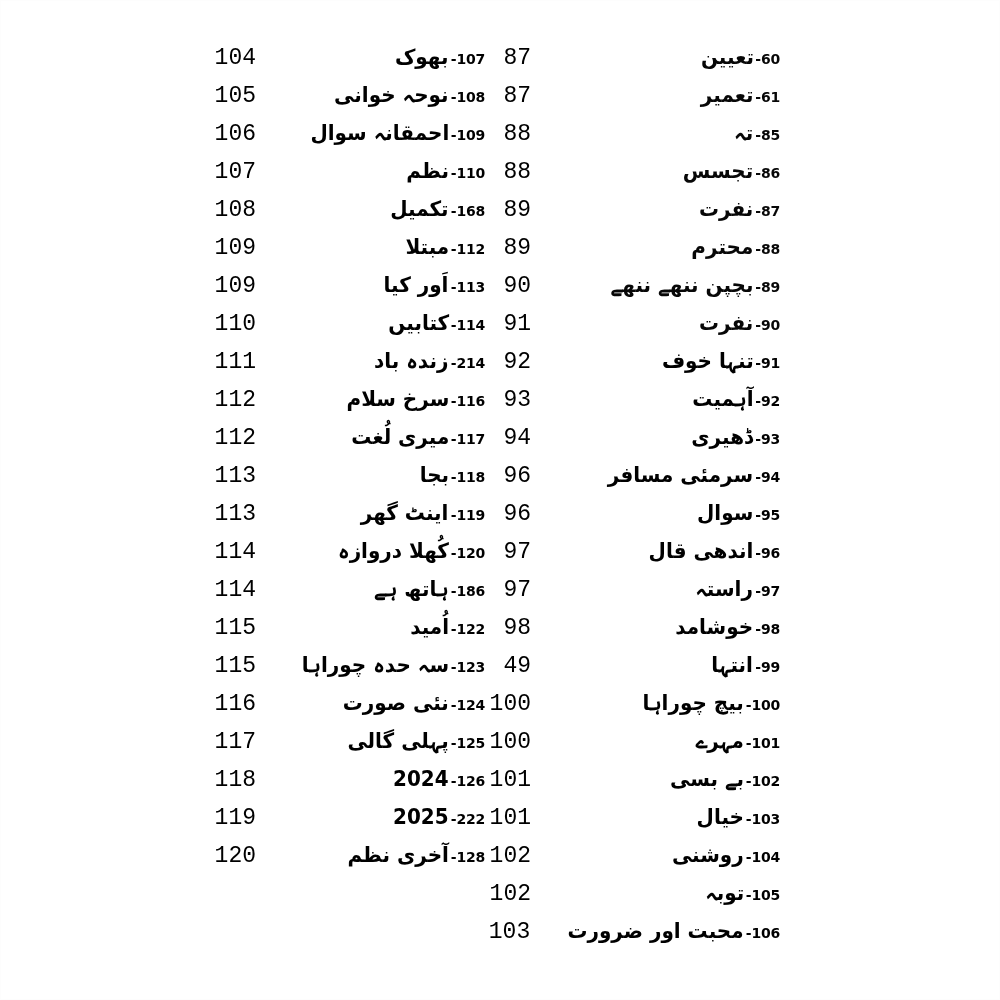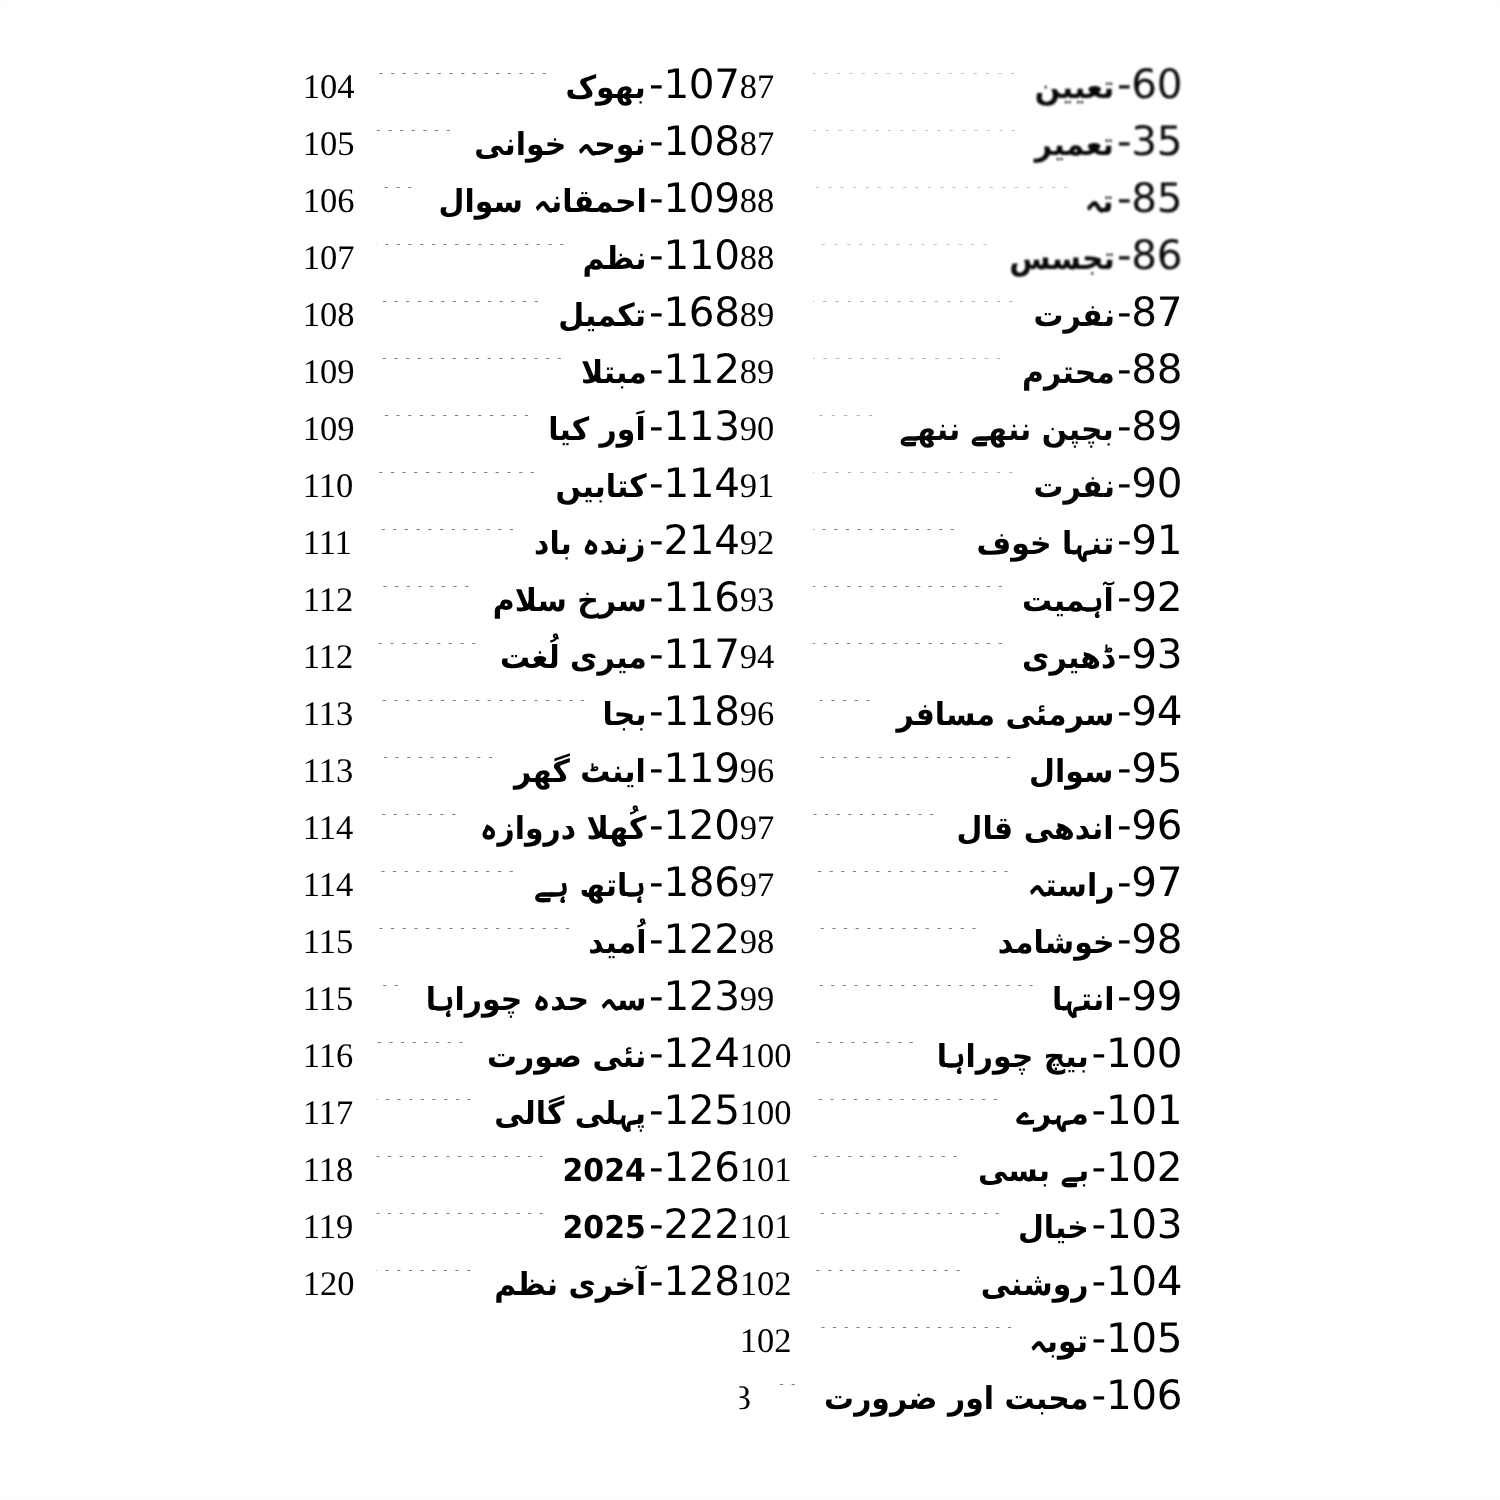--- a/index.html
+++ b/index.html
@@ -52,22 +52,22 @@
     display: flex;
     flex-direction: row;     
     align-items: baseline;
     height: 38px;
     line-height: 38px;
     white-space: nowrap;
     overflow: hidden;
   }
 
   .entry-head {
-    font-weight: 400;
-    font-size: 27px;
+    font-weight: 700;
+    font-size: 14px;
     letter-spacing: -0.2px;
     flex: 0 0 auto;
     font-family: "DejaVu Sans", "Liberation Sans", sans-serif;
   }
 
   .entry-title {
     font-weight: 700;
     font-size: 21px;
     flex: 0 0 auto;
     padding-right: 2px;
@@ -95,23 +95,23 @@
     color: #000;
     white-space: nowrap;
     font-family: "DejaVu Sans", "Liberation Sans", sans-serif;
   }
 
   .entry-page {
     font-weight: 400;
     font-size: 23px;
     flex: 0 0 auto;
     direction: ltr;
-    text-align: left;
+    text-align: right;
     min-width: 46px;
-    font-family: Liberation Serif, serif;
+    font-family: Liberation Mono, monospace;
   }
 
   
   .faded .entry-title,
   .faded .entry-head {
     filter: blur(0.45px) contrast(1.5);
     opacity: 0.97;
   }
   .faded .leader::before {
     opacity: 0.62;
@@ -132,21 +132,21 @@
   <div class="toc-columns">
 
     <div class="toc-column col-right" id="col-right">
         <div class="toc-entry faded very-faded">
           <span class="entry-head">60-</span>
           <span class="entry-title">تعیین</span>
           <span class="leader"></span>
           <span class="entry-page">87</span>
         </div>
         <div class="toc-entry faded very-faded">
-          <span class="entry-head">35-</span>
+          <span class="entry-head">61-</span>
           <span class="entry-title">تعمیر</span>
           <span class="leader"></span>
           <span class="entry-page">87</span>
         </div>
         <div class="toc-entry faded very-faded">
           <span class="entry-head">85-</span>
           <span class="entry-title">تہ</span>
           <span class="leader"></span>
           <span class="entry-page">88</span>
         </div>
@@ -225,21 +225,21 @@
         <div class="toc-entry">
           <span class="entry-head">98-</span>
           <span class="entry-title">خوشامد</span>
           <span class="leader"></span>
           <span class="entry-page">98</span>
         </div>
         <div class="toc-entry">
           <span class="entry-head">99-</span>
           <span class="entry-title">انتہا</span>
           <span class="leader"></span>
-          <span class="entry-page">99</span>
+          <span class="entry-page">49</span>
         </div>
         <div class="toc-entry">
           <span class="entry-head">100-</span>
           <span class="entry-title">بیچ چوراہا</span>
           <span class="leader"></span>
           <span class="entry-page">100</span>
         </div>
         <div class="toc-entry">
           <span class="entry-head">101-</span>
           <span class="entry-title">مہرے</span>

